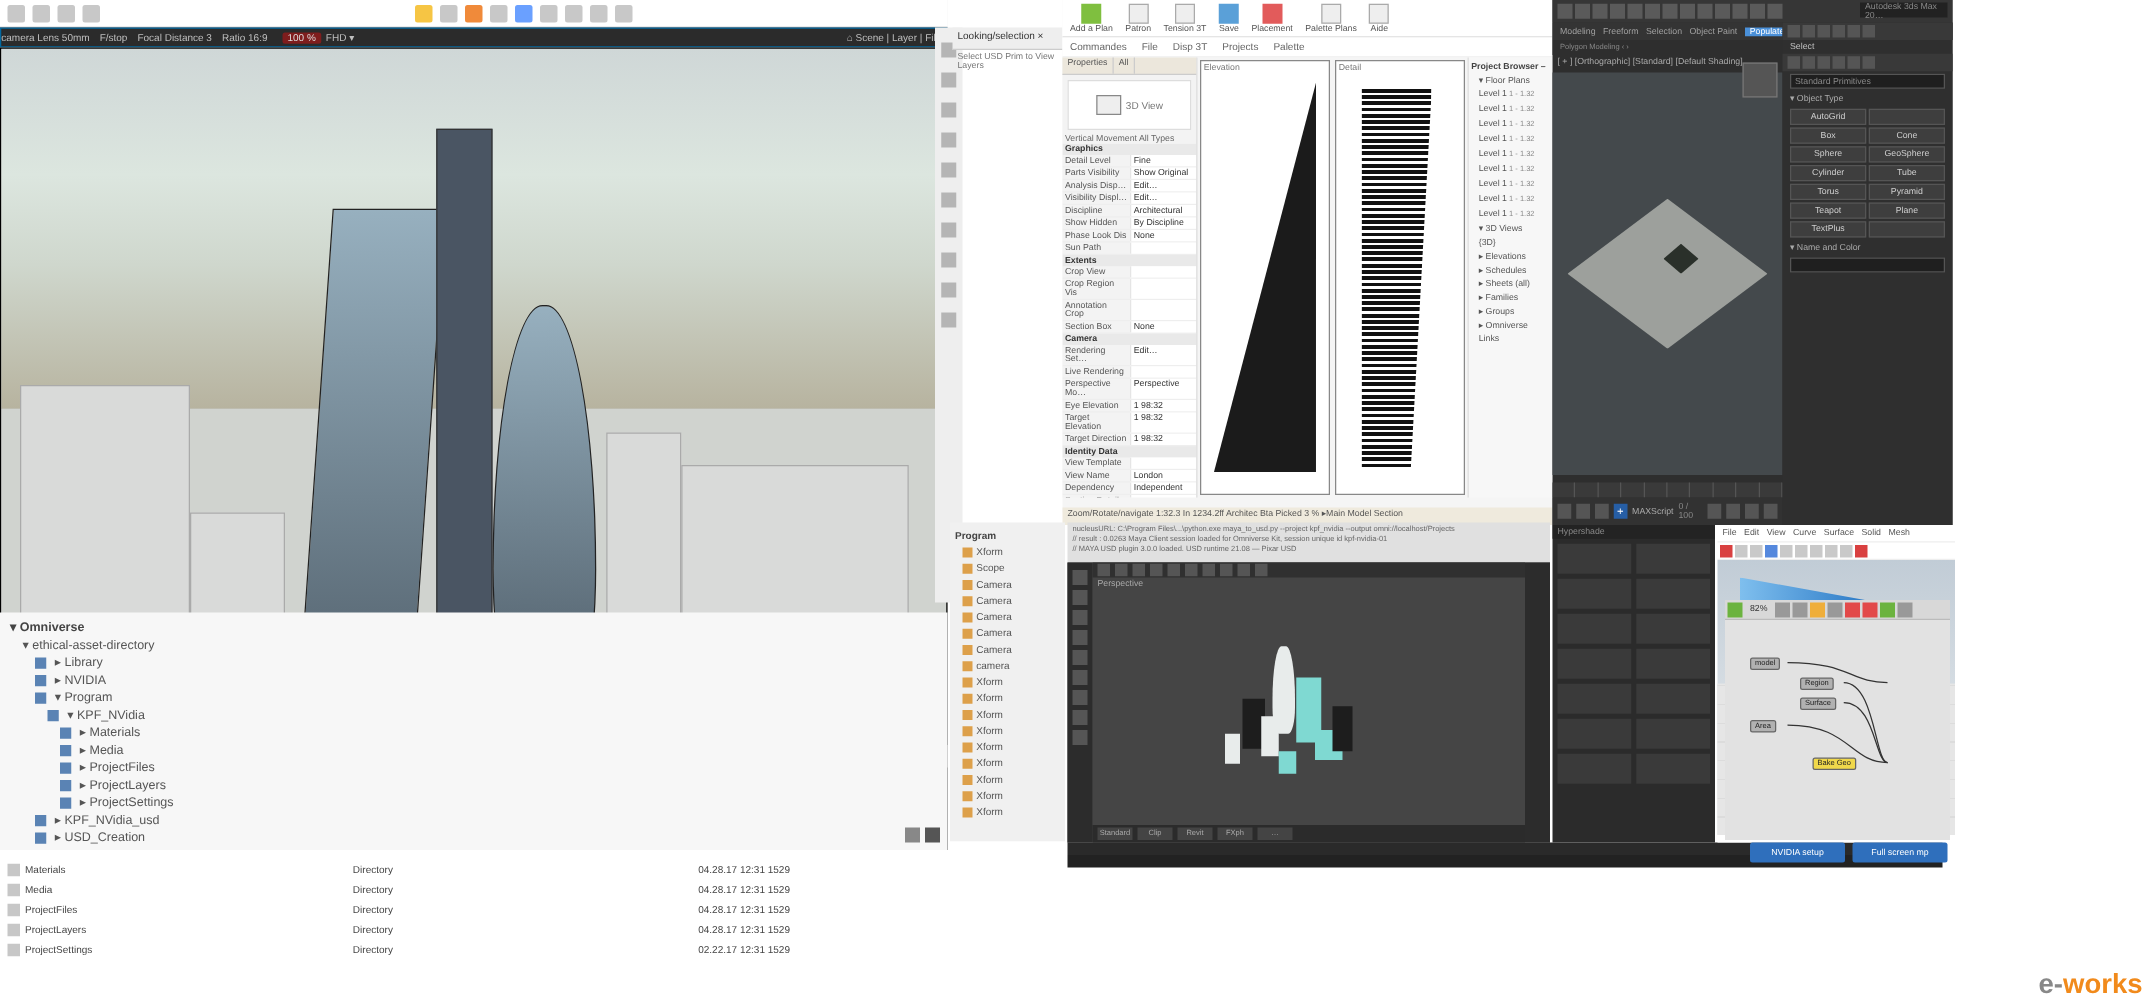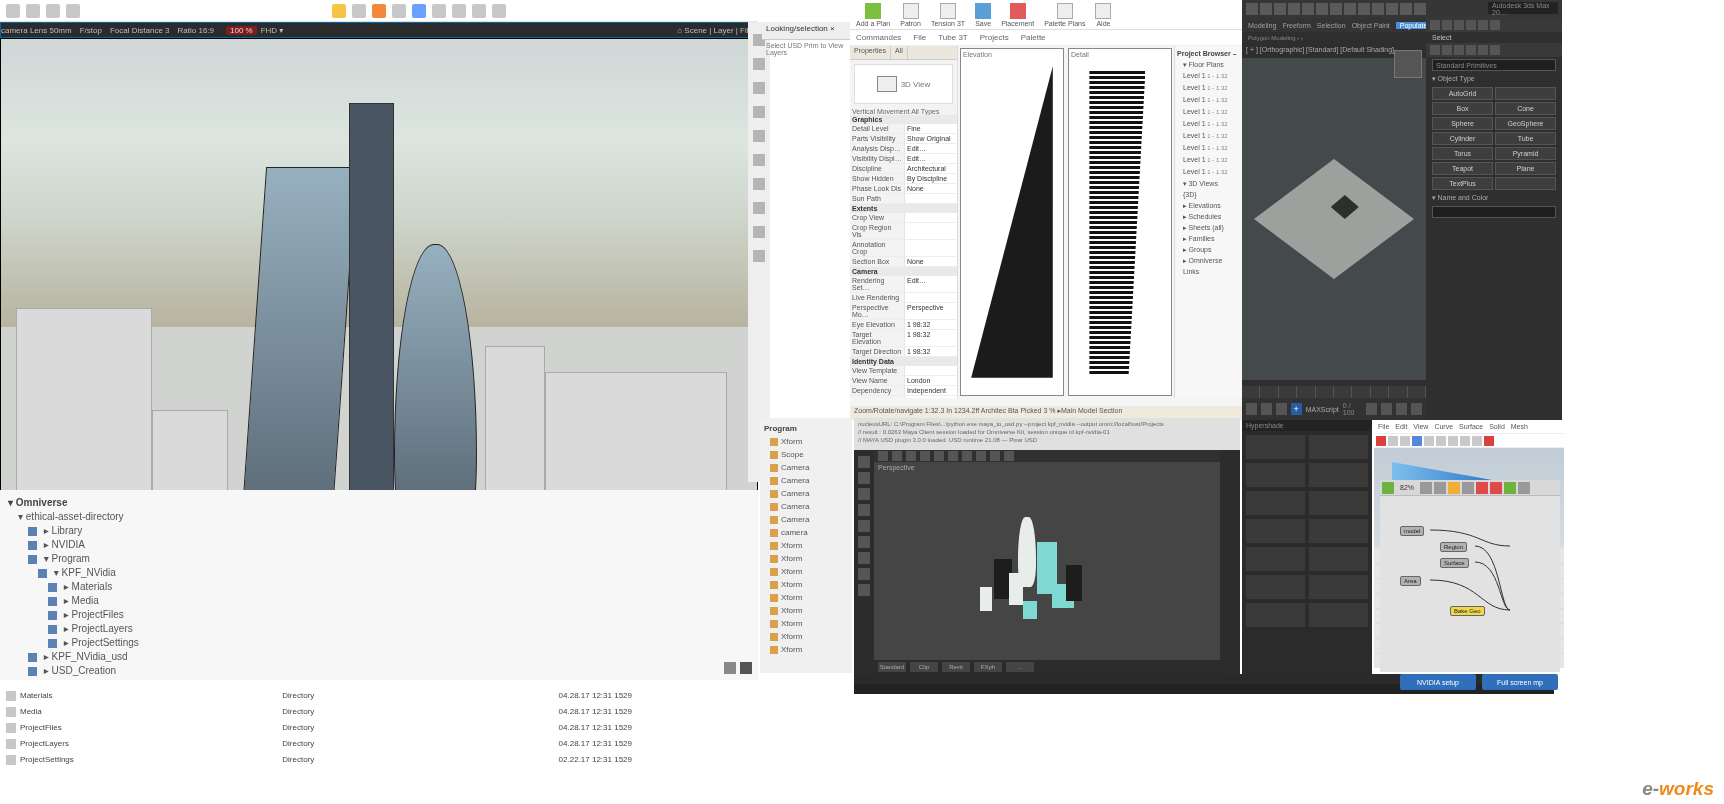--- a/index.html
+++ b/index.html
@@ -142,21 +142,21 @@
   .grass-tb .gi{width:12px;height:12px;background:#999}
   .grass-tb .gi.r{background:#e24949}
   .grass-tb .gi.g{background:#6cb33f}
   .grass-tb .gi.o{background:#efae3a}
   .grass-cv{position:relative;height:calc(100% - 16px);background:#e2e2e2}
   .gnode{position:absolute;background:#b1b1b1;border:1px solid #666;border-radius:2px;font-size:6px;color:#222;padding:1px 3px}
   .gnode.y{background:#f0d84b}
   .pill-bot{position:absolute;left:1400px;top:674px;width:76px;height:16px;background:#2f6fbc;color:#fff;font-size:7px;display:flex;align-items:center;justify-content:center;border-radius:2px}
   .pill-bot2{position:absolute;left:1482px;top:674px;width:76px;height:16px;background:#2f6fbc;color:#fff;font-size:7px;display:flex;align-items:center;justify-content:center;border-radius:2px}
   
-  .wm{position:absolute;right:10px;bottom:4px;font-size:19px;font-weight:700;font-style:italic;color:#f18a1b}
+  .wm{position:absolute;right:10px;bottom:4px;font-size:22px;font-weight:700;color:#f18a1b}
   .wm .e{color:#888}
 </style>
 </head>
 <body>
 
 <div class="root">
 
   <div class="omni">
     <div class="omni-toolbar">
       <div class="tbtn"></div>
@@ -301,21 +301,21 @@
           <span>Palette Plans</span>
         </div>
       <div class="su-tab">
           <div class="ico n"></div>
           <span>Aide</span>
         </div>
     </div>
     <div class="su-menu">
       <span>Commandes</span>
       <span>File</span>
-      <span>Tube 3T</span>
+      <span>Disp 3T</span>
       <span>Projects</span>
       <span>Palette</span>
     </div>
     <div class="su-body">
       <div class="su-props">
         <div class="su-ptabs">
             <div class="su-ptab">Properties</div>
             <div class="su-ptab">All</div>
           </div>
         <div class="su-pthumb">

